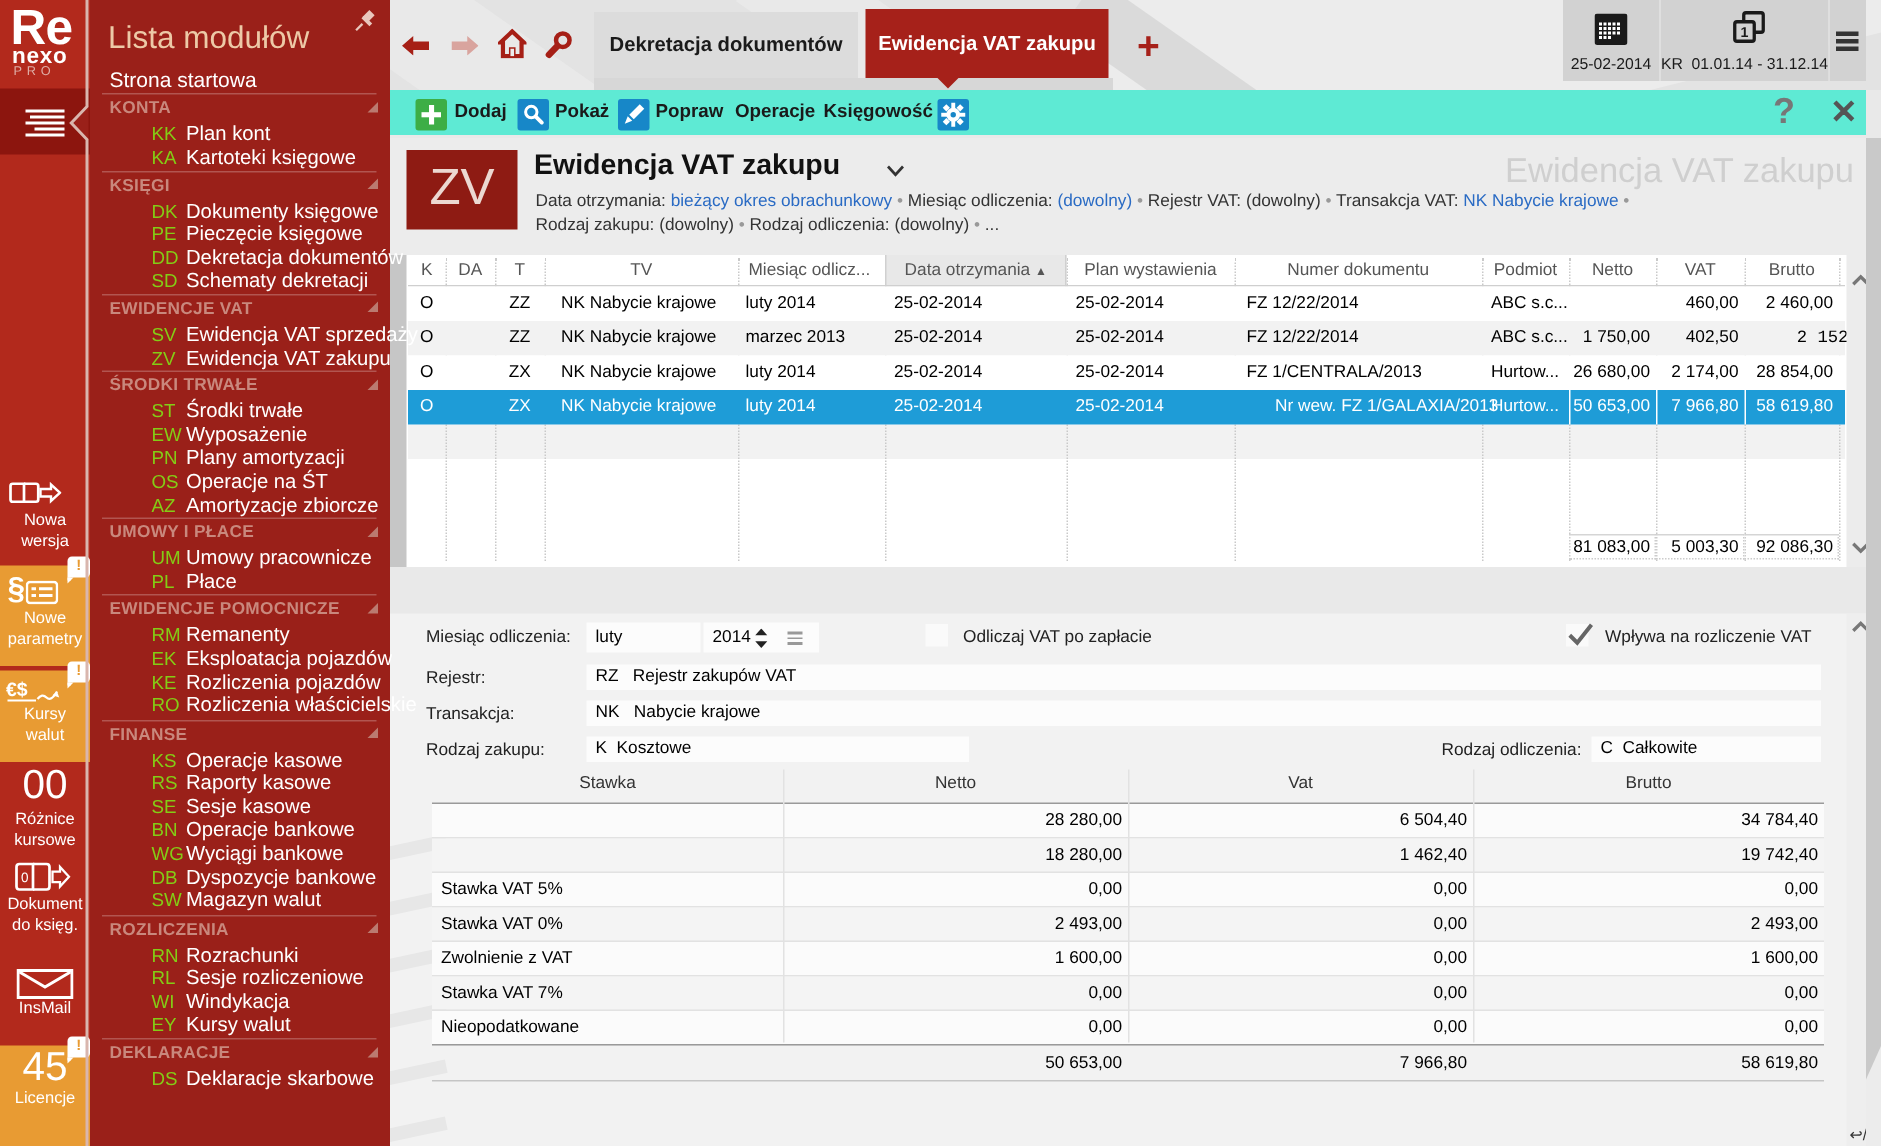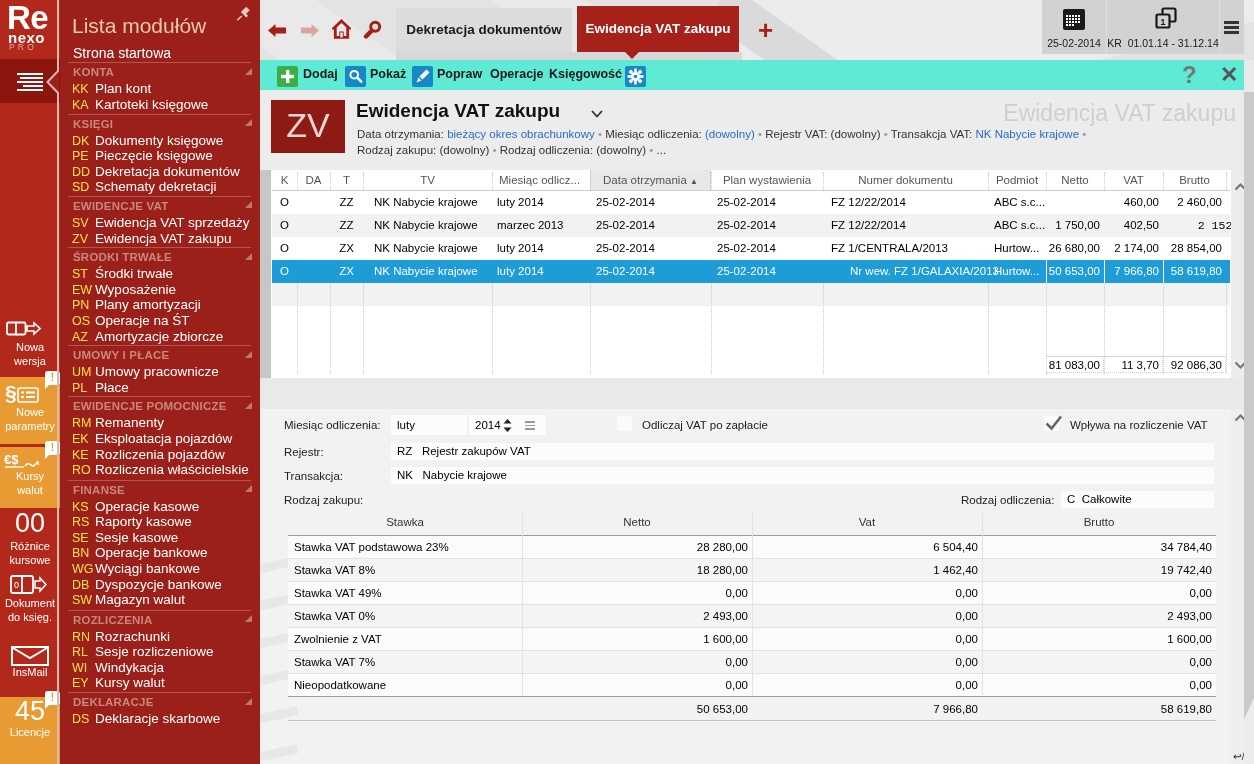--- a/index.html
+++ b/index.html
@@ -10,21 +10,21 @@
 .railitem { position:absolute; left:0; width:60px; color:#fff; text-align:center; font-size:11px; line-height:13.5px; }
 .railorange { position:absolute; left:0; width:60px; background:#e89b33; color:#fff; text-align:center; font-size:11px; line-height:13.5px; }
 .badge { position:absolute; right:0px; top:-6px; width:15px; height:14px; background:#fff; border-radius:3px 3px 3px 0; color:#e89b33; font-weight:bold; font-size:10px; line-height:14px; text-align:center; }
 .badge:after { content:""; position:absolute; left:0; bottom:-4px; border:2px solid transparent; border-top:2px solid #fff; border-left:2px solid #fff; }
 #sidebar { position:absolute; left:60px; top:0; width:200px; height:764px; background:#9a2019; z-index:4; color:#fff; }
 #sbtitle { position:absolute; left:12px; top:14px; font-size:21px; color:#edc9a7; font-weight:400; }
 .sbstart { position:absolute; left:13px; top:45px; font-size:14px; color:#fff; }
 .sbsec { position:absolute; left:13px; font-size:11.5px; font-weight:bold; color:#c9887d; letter-spacing:0.2px; }
 .sbtri { position:absolute; width:0; height:0; border-left:7px solid transparent; border-bottom:7px solid #bb7a70; }
 .sbitem { position:absolute; left:12px; font-size:13.5px; color:#fff; white-space:nowrap; }
-.sbitem b { display:inline-block; width:23px; font-weight:400; color:#fde047; font-size:12.5px; }
+.sbitem b { display:inline-block; width:23px; font-weight:400; color:#84cc16; font-size:12.5px;margin-left:29px; }
 .sbline { position:absolute; left:8px; width:183px; height:1px; background:rgba(255,255,255,0.24); }
 #topbar { position:absolute; left:260px; top:0; width:994px; height:60px; background:#e3e3e3; overflow:hidden; }
 #tab1 { position:absolute; left:136px; top:8px; width:176px; height:44px; background:#dcdcdc; color:#1a1a1a; font-size:13.5px; font-weight:bold; text-align:center; line-height:44px; }
 #tab2 { position:absolute; left:317px; top:6px; width:162px; height:46px; background:#a6211a; color:#fff; font-size:13.5px; font-weight:bold; text-align:center; line-height:46px; }
 #tab2:after { content:""; position:absolute; left:48px; bottom:-7px; border:7px solid transparent; border-top:7px solid #a6211a; border-bottom:none; }
 #plus { position:absolute; left:498px; top:15px; color:#a6211a; font-size:26px; font-weight:bold; }
 .topblock { position:absolute; top:0; height:54px; background:#d2d2d2; }
 #toolbar { position:absolute; left:260px; top:60px; width:984px; height:30px; background:#5eead4; }
 .tbico { position:absolute; top:6px; width:21px; height:21px; border-radius:2px; }
 .tbtext { position:absolute; top:7px; font-size:12.5px; font-weight:bold; color:#1a1a1a; }
@@ -383,21 +383,21 @@
 <div class="dc" style="left:774px;width:54px;text-align:right;">50 653,00</div>
 <div class="dc" style="left:832px;width:55px;text-align:right;">7 966,80</div>
 <div class="dc" style="left:891px;width:59px;text-align:right;">58 619,80</div>
 <div style="position:absolute;left:774px;top:0;width:1px;height:23px;background:#fff;"></div>
 <div style="position:absolute;left:832px;top:0;width:1px;height:23px;background:#fff;"></div>
 <div style="position:absolute;left:891px;top:0;width:1px;height:23px;background:#fff;"></div>
 </div>
 <div style="position:absolute;left:786px;top:186px;width:58px;height:17px;border:1px dotted #ccc;border-top:1px solid #d5d5d5;background:#fff;"></div>
 <div class="dc" style="left:786px;top:184px;width:54px;text-align:right;">81 083,00</div>
 <div style="position:absolute;left:844px;top:186px;width:59px;height:17px;border:1px dotted #ccc;border-top:1px solid #d5d5d5;background:#fff;"></div>
-<div class="dc" style="left:844px;top:184px;width:55px;text-align:right;">11 3,70</div>
+<div class="dc" style="left:844px;top:184px;width:55px;text-align:right;">5 003,30</div>
 <div style="position:absolute;left:903px;top:186px;width:63px;height:17px;border:1px dotted #ccc;border-top:1px solid #d5d5d5;background:#fff;"></div>
 <div class="dc" style="left:903px;top:184px;width:59px;text-align:right;">92 086,30</div>
 <div style="position:absolute;left:971px;top:0;width:13px;height:208px;background:#ececec;"></div>
 <svg style="position:absolute;left:972px;top:12px;" width="17" height="10" viewBox="0 0 17 10">
         <path class="chev" d="M3.5 7.5 L8.5 2.5 L13.5 7.5"></path>
       </svg>
 <svg style="position:absolute;left:972px;top:190px;" width="17" height="10" viewBox="0 0 17 10">
         <path class="chev" d="M3.5 2.5 L8.5 7.5 L13.5 2.5"></path>
       </svg>
 </div>
@@ -425,45 +425,44 @@
 <div style="position:absolute;left:784px;top:7px;width:15px;height:15px;background:#fafafa;"></div>
 <svg style="position:absolute;left:783px;top:5px;" width="22" height="18" viewBox="0 0 22 18">
         <path d="M3.5 9.5 L8.5 14.5 L18 2.5" fill="none" stroke="#666" stroke-width="2.6"></path>
       </svg>
 <div class="flabel" style="left:810px;top:10px;">Wpływa na rozliczenie VAT</div>
 <div class="flabel" style="left:24px;top:37px;">Rejestr:</div>
 <div class="finput" style="left:131px;top:34px;width:823px;">RZ&nbsp;&nbsp; Rejestr zakupów VAT</div>
 <div class="flabel" style="left:24px;top:61px;">Transakcja:</div>
 <div class="finput" style="left:131px;top:58px;width:823px;">NK&nbsp;&nbsp; Nabycie krajowe</div>
 <div class="flabel" style="left:24px;top:85px;">Rodzaj zakupu:</div>
+<div class="finput" style="left:131px;top:82px;width:255px;">K&nbsp; Kosztowe</div>
 <div class="flabel" style="left:701px;top:85px;">Rodzaj odliczenia:</div>
 <div class="finput" style="left:801px;top:82px;width:153px;">C&nbsp; Całkowite</div>
 <div style="position:absolute;left:971px;top:0;width:13px;height:355px;background:#eeeeee;"></div>
 <svg style="position:absolute;left:972px;top:4px;" width="17" height="10" viewBox="0 0 17 10">
         <path class="chev" d="M3.5 7.5 L8.5 2.5 L13.5 7.5"></path>
       </svg>
 <div class="vthead" style="left:28px;top:102px;width:234px;">Stawka</div>
 <div class="vthead" style="left:262px;top:102px;width:230px;">Netto</div>
 <div class="vthead" style="left:492px;top:102px;width:230px;">Vat</div>
 <div class="vthead" style="left:722px;top:102px;width:234px;">Brutto</div>
 <div style="position:absolute;left:28px;top:126px;width:928px;height:1px;background:#9a9a9a;"></div>
 <div style="position:absolute;left:28px;top:127px;width:928px;height:22px;background:#fbfbfb;"></div>
-<div class="vtl" style="left:28px;top:127px;width:234px;">Stawka VAT podstawowa 23%</div>
 <div class="vtc" style="left:262px;top:127px;width:226px;">28 280,00</div>
 <div class="vtc" style="left:492px;top:127px;width:226px;">6 504,40</div>
 <div class="vtc" style="left:722px;top:127px;width:230px;">34 784,40</div>
 <div style="position:absolute;left:28px;top:149px;width:928px;height:1px;background:#e2e2e2;"></div>
 <div style="position:absolute;left:28px;top:150px;width:928px;height:22px;background:#f4f4f4;"></div>
-<div class="vtl" style="left:28px;top:150px;width:234px;">Stawka VAT 8%</div>
 <div class="vtc" style="left:262px;top:150px;width:226px;">18 280,00</div>
 <div class="vtc" style="left:492px;top:150px;width:226px;">1 462,40</div>
 <div class="vtc" style="left:722px;top:150px;width:230px;">19 742,40</div>
 <div style="position:absolute;left:28px;top:172px;width:928px;height:1px;background:#e2e2e2;"></div>
 <div style="position:absolute;left:28px;top:173px;width:928px;height:22px;background:#fbfbfb;"></div>
-<div class="vtl" style="left:28px;top:173px;width:234px;">Stawka VAT 49%</div>
+<div class="vtl" style="left:28px;top:173px;width:234px;">Stawka VAT 5%</div>
 <div class="vtc" style="left:262px;top:173px;width:226px;">0,00</div>
 <div class="vtc" style="left:492px;top:173px;width:226px;">0,00</div>
 <div class="vtc" style="left:722px;top:173px;width:230px;">0,00</div>
 <div style="position:absolute;left:28px;top:195px;width:928px;height:1px;background:#e2e2e2;"></div>
 <div style="position:absolute;left:28px;top:196px;width:928px;height:22px;background:#f4f4f4;"></div>
 <div class="vtl" style="left:28px;top:196px;width:234px;">Stawka VAT 0%</div>
 <div class="vtc" style="left:262px;top:196px;width:226px;">2 493,00</div>
 <div class="vtc" style="left:492px;top:196px;width:226px;">0,00</div>
 <div class="vtc" style="left:722px;top:196px;width:230px;">2 493,00</div>
 <div style="position:absolute;left:28px;top:218px;width:928px;height:1px;background:#e2e2e2;"></div>

